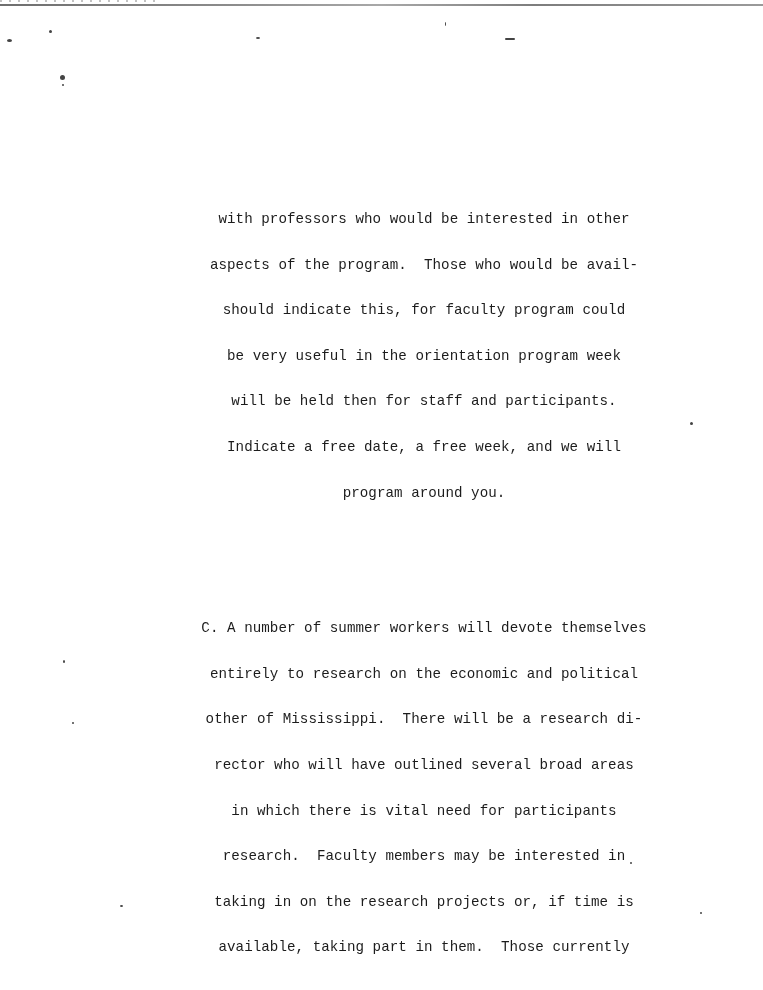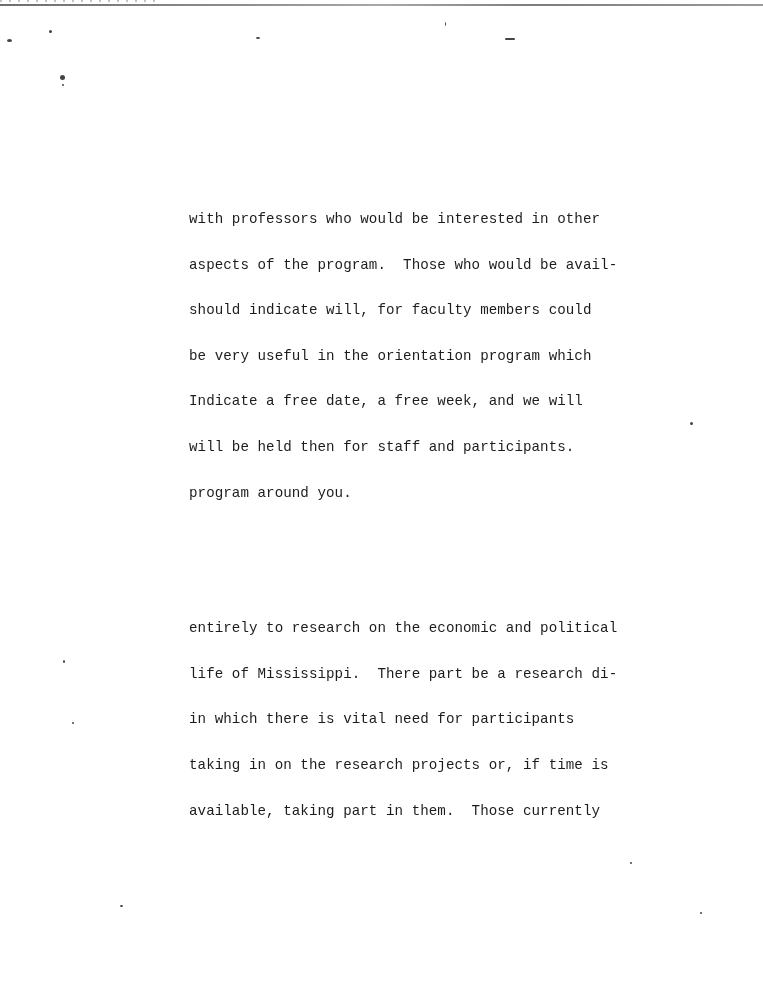--- a/index.html
+++ b/index.html
@@ -39,20 +39,21 @@
       left: 189px;
       top: 136px;
       width: 470px;
       font-size: 14.2px;
       line-height: 15.2px;
       letter-spacing: 0.05px;
       white-space: pre;
     }
     .para {
       margin: 0 0 14px 0;
+      text-align: center;
     }
     .line {
       display: block;
       height: 15.2px;
     }
   </style>
 </head>
 <body>
 
 <div class="top-edge-dots"></div>
@@ -70,30 +71,33 @@
 <div class="speck" style="left:72px;top:722px;width:2px;height:2px;"></div>
 <div class="speck" style="left:120px;top:905px;width:3px;height:2px;"></div>
 <div class="speck" style="left:630px;top:862px;width:2px;height:2px;"></div>
 <div class="speck" style="left:700px;top:912px;width:2px;height:2px;"></div>
 
 <div class="page-text">
 
   <div class="para">
     <span class="line">with professors who would be interested in other</span>
     <span class="line">aspects of the program.  Those who would be avail-</span>
-    <span class="line">should indicate will, for faculty members could</span>
-    <span class="line">be very useful in the orientation program which</span>
+    <span class="line">should indicate this, for faculty program could</span>
+    <span class="line">be very useful in the orientation program week</span>
+    <span class="line">will be held then for staff and participants.</span>
     <span class="line">Indicate a free date, a free week, and we will</span>
-    <span class="line">will be held then for staff and participants.</span>
     <span class="line">program around you.</span>
   </div>
 
   <div class="para">
+    <span class="line">C. A number of summer workers will devote themselves</span>
     <span class="line">entirely to research on the economic and political</span>
-    <span class="line">life of Mississippi.  There part be a research di-</span>
+    <span class="line">other of Mississippi.  There will be a research di-</span>
+    <span class="line">rector who will have outlined several broad areas</span>
     <span class="line">in which there is vital need for participants</span>
+    <span class="line">research.  Faculty members may be interested in</span>
     <span class="line">taking in on the research projects or, if time is</span>
     <span class="line">available, taking part in them.  Those currently</span>
     
   </div>
 
   
 </div>
 
 </body></html>

